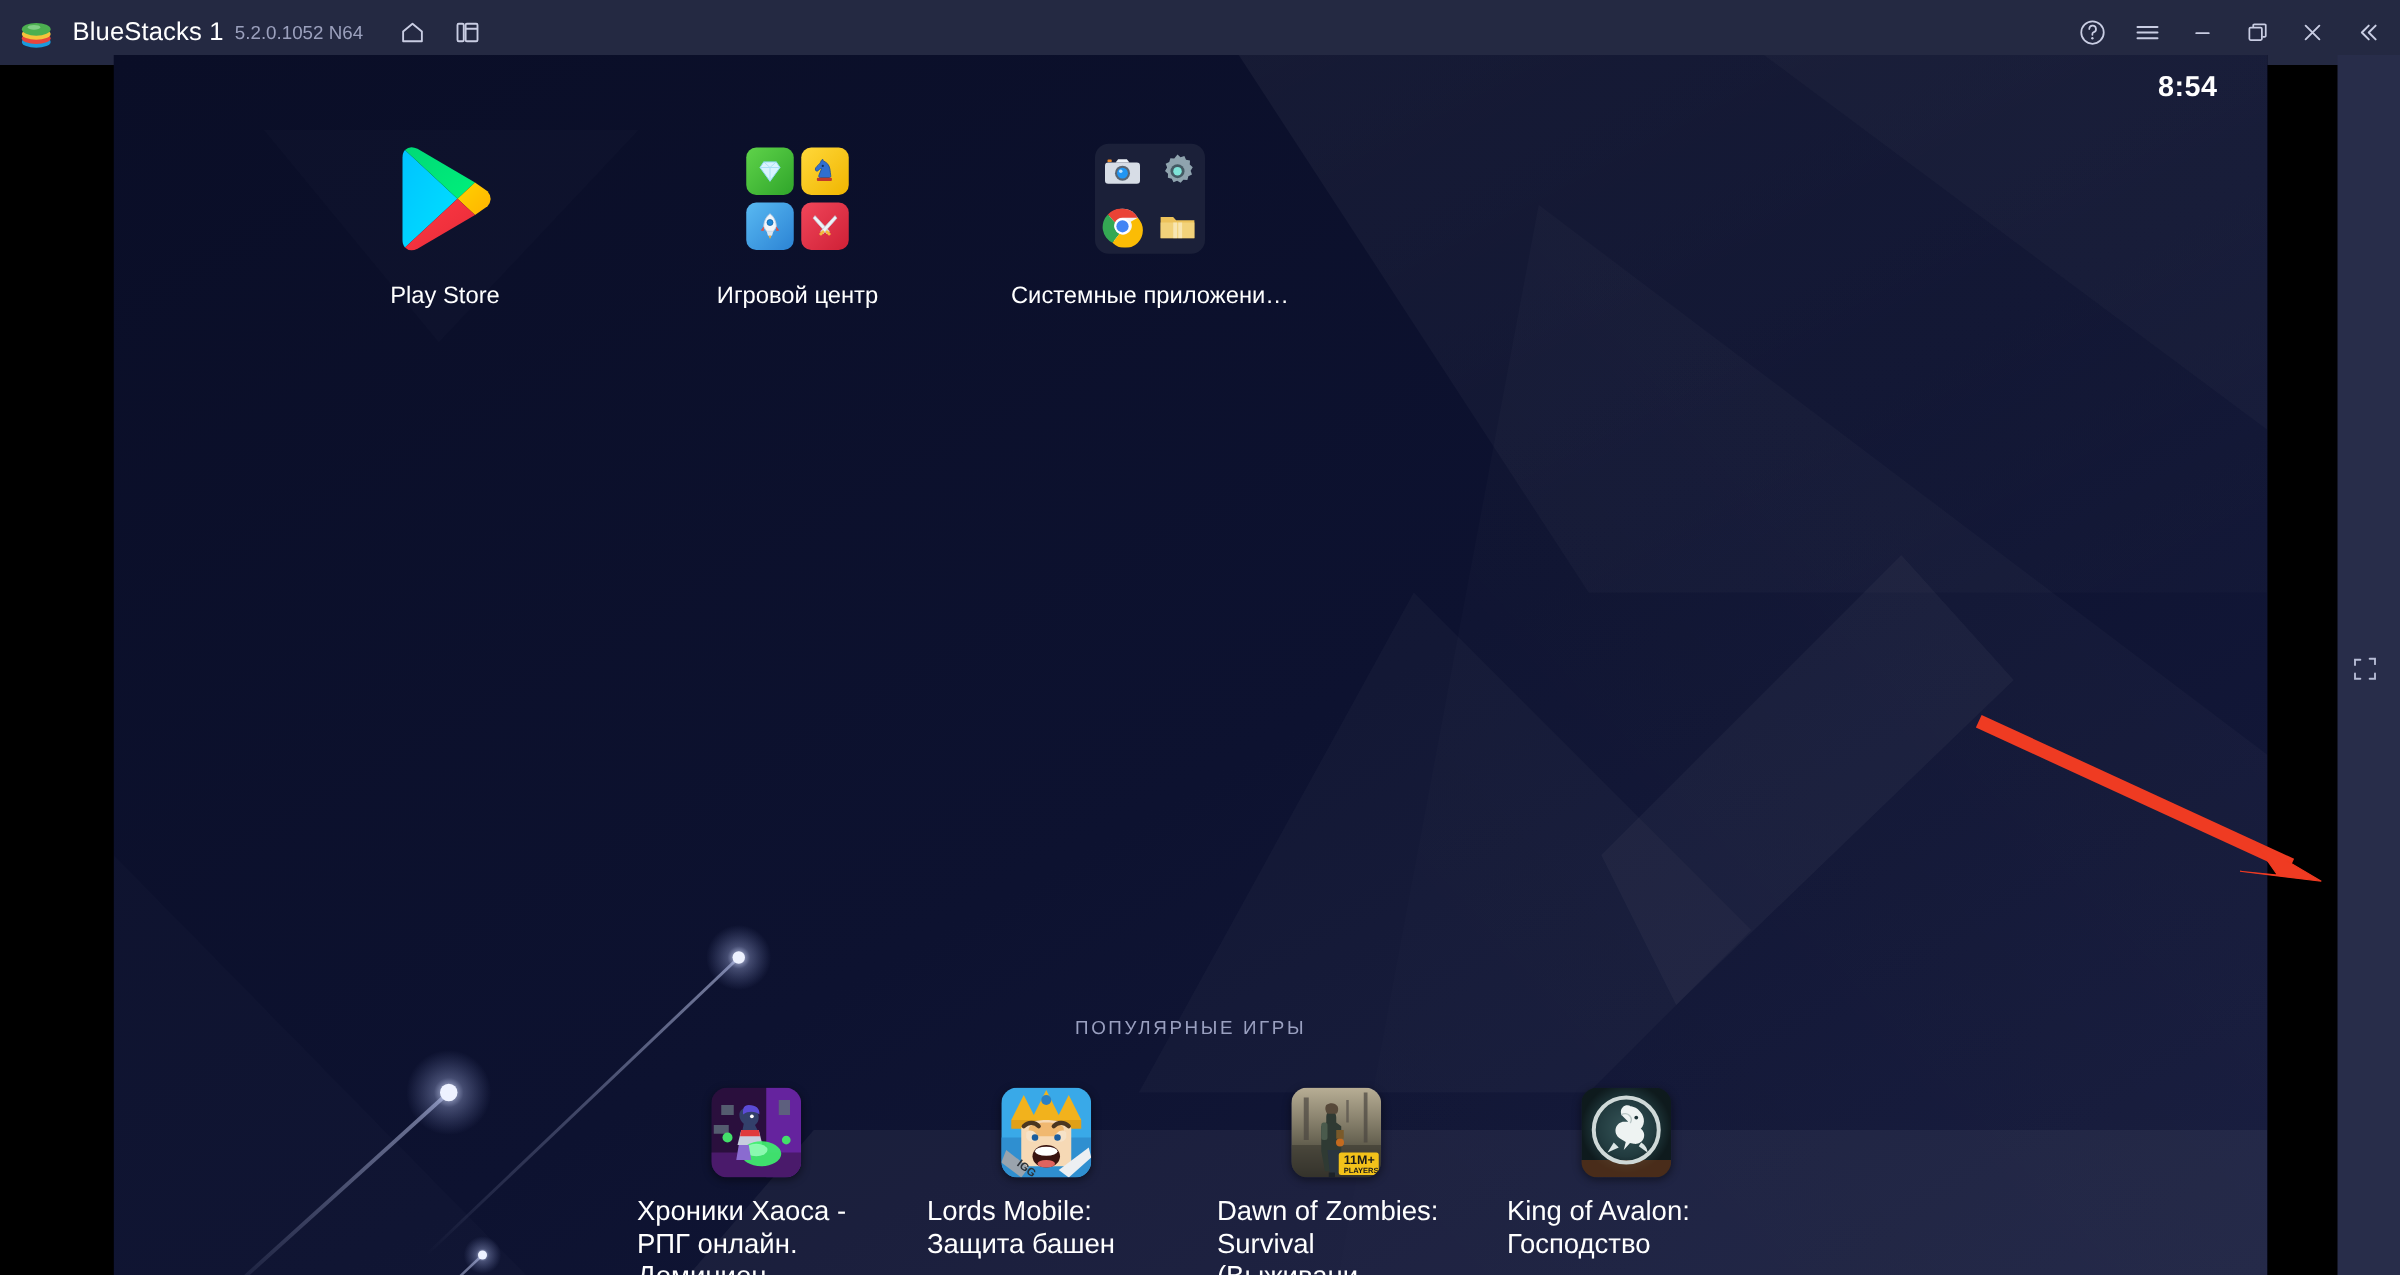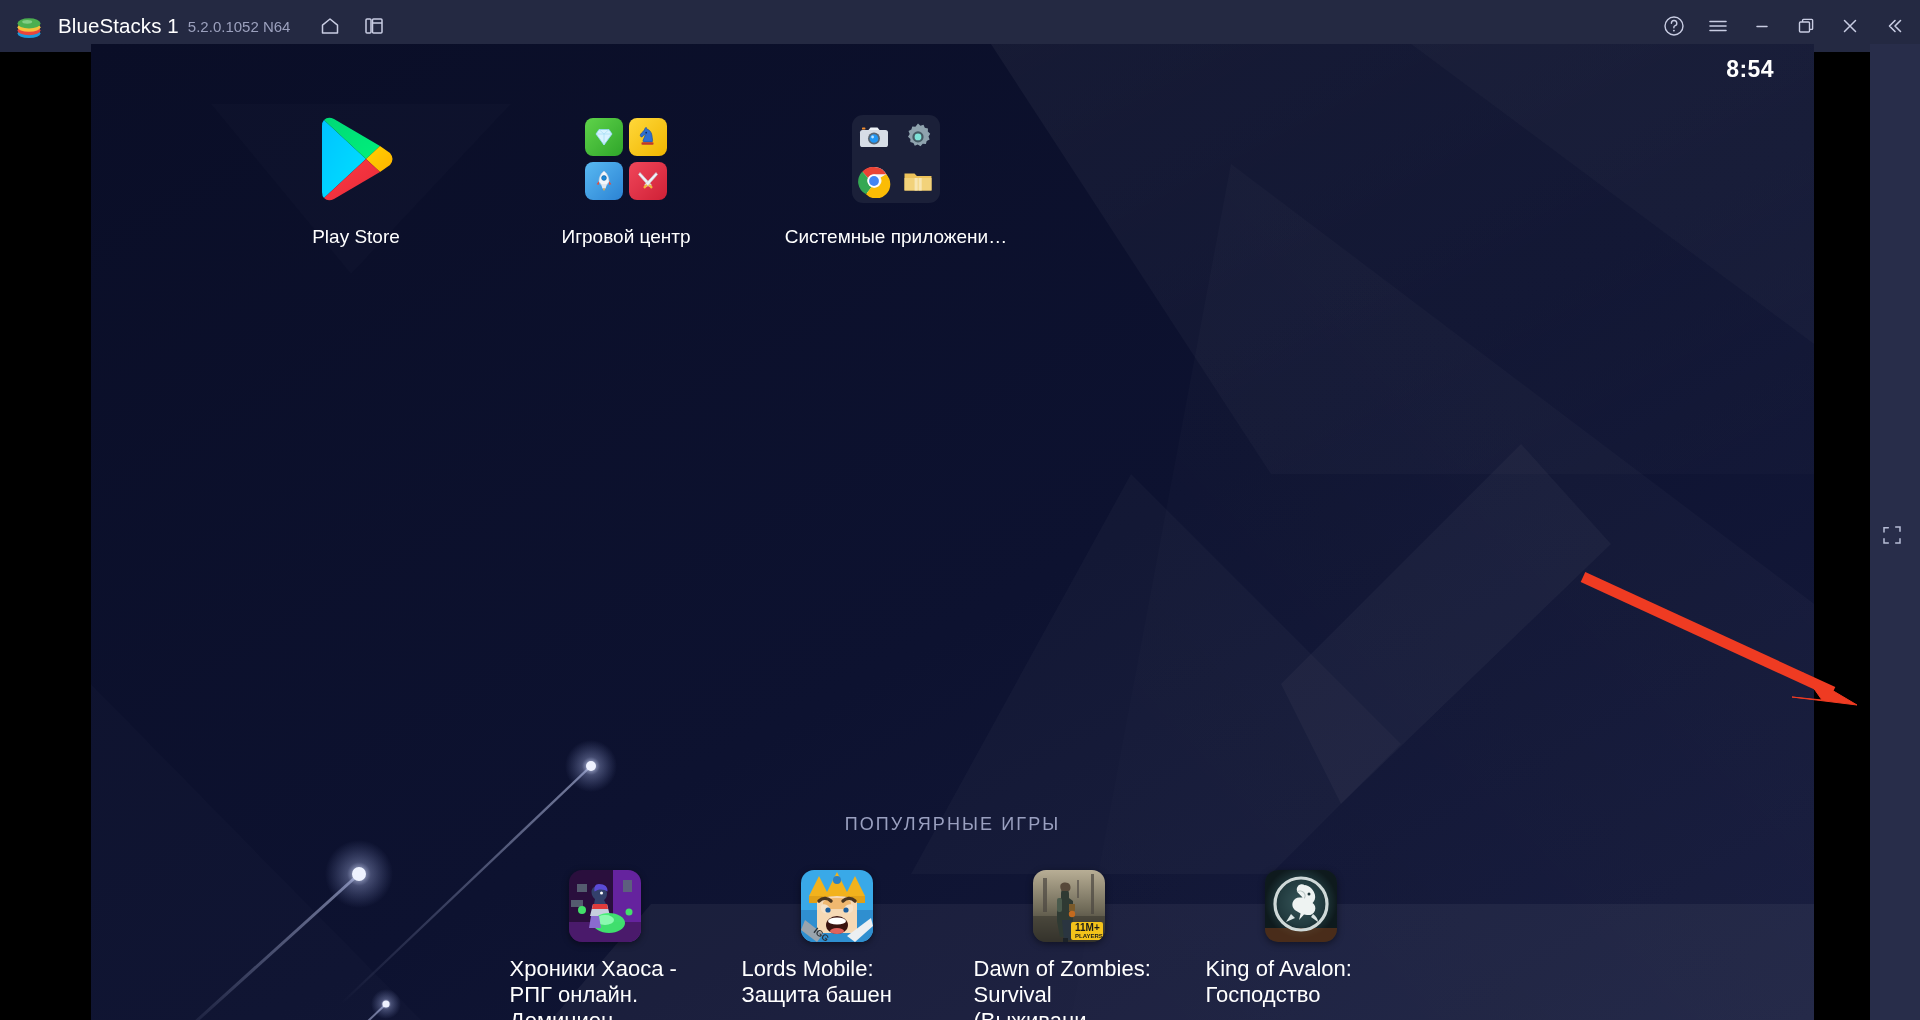--- a/index.html
+++ b/index.html
@@ -36,21 +36,21 @@
   }
   .bg-shapes { position:absolute; inset:0; }
   .bg-shapes svg { display:block; width:100%; height:100%; }
 
   .status-clock {
     position:absolute; right:40px; top:12px;
     color:#ffffff; font-size:23px; font-weight:bold; letter-spacing:.4px;
   }
 
   
-  .app-grid { position:absolute; left:130px; top:72px; display:flex; gap:0; }
+  .app-grid { position:absolute; left:130px; top:72px; display:flex; gap:12px; }
   .app-item { width:270px; display:flex; flex-direction:column; align-items:center; }
   .app-icon-box {
     width:86px; height:86px; display:flex; align-items:center; justify-content:center;
   }
   .app-label {
     margin-top:24px; color:#ffffff; font-size:19px; text-align:center;
     max-width:230px; white-space:nowrap; overflow:hidden; text-overflow:ellipsis;
   }
   
   .folder4 {
@@ -58,21 +58,21 @@
     grid-template-columns:38px 38px; grid-template-rows:38px 38px;
     gap:6px; align-content:center; justify-content:center;
   }
   .folder4.boxed { background:#1b2039; border-radius:11px; padding:7px; width:88px; height:88px; }
   .mini { width:38px; height:38px; border-radius:8px; display:flex;
           align-items:center; justify-content:center; overflow:hidden; }
 
   
   .popular-title {
     position:absolute; left:0; right:0; top:770px; text-align:center;
-    color:#9aa0c0; font-size:18px; letter-spacing:2.1px;
+    color:#9aa0c0; font-size:15px; letter-spacing:2.1px;
   }
   .games-row {
     position:absolute; left:0; right:0; top:826px;
     display:flex; justify-content:center; gap:42px;
   }
   .game-item { width:190px; display:flex; flex-direction:column; align-items:center; }
   .game-icon {
     width:72px; height:72px; border-radius:13px; overflow:hidden; position:relative;
     box-shadow:0 2px 7px rgba(0,0,0,.45);
   }

